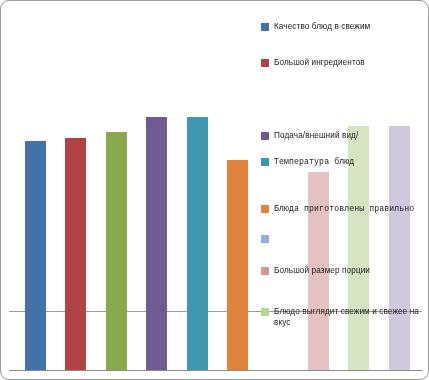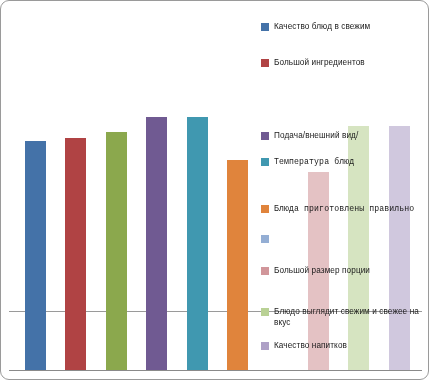--- a/index.html
+++ b/index.html
@@ -128,19 +128,15 @@
         <span class="legend-label"></span>
       </div>
       <div class="legend-item" style="top: 258px;">
         <span class="legend-swatch" style="background: rgb(209, 150, 154);"></span>
         <span class="legend-label">Большой размер порции</span>
       </div>
       <div class="legend-item wrap" style="top: 299px;">
         <span class="legend-swatch" style="background: rgb(185, 209, 149);"></span>
         <span class="legend-label">Блюдо выглядит свежим и свежее на вкус</span>
       </div>
-      <div class="legend-item" style="top: 333px;">
-        <span class="legend-swatch" style="background: rgb(174, 160, 198);"></span>
-        <span class="legend-label">Качество напитков</span>
-      </div>
     </div>
 
 </div>
 
 </body></html>

